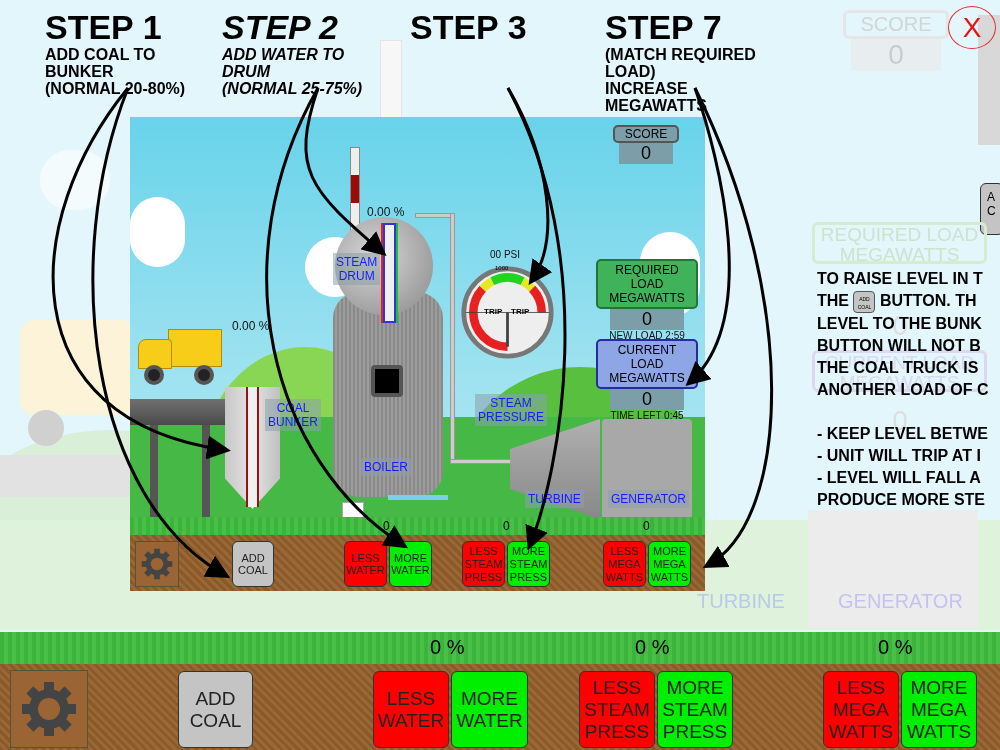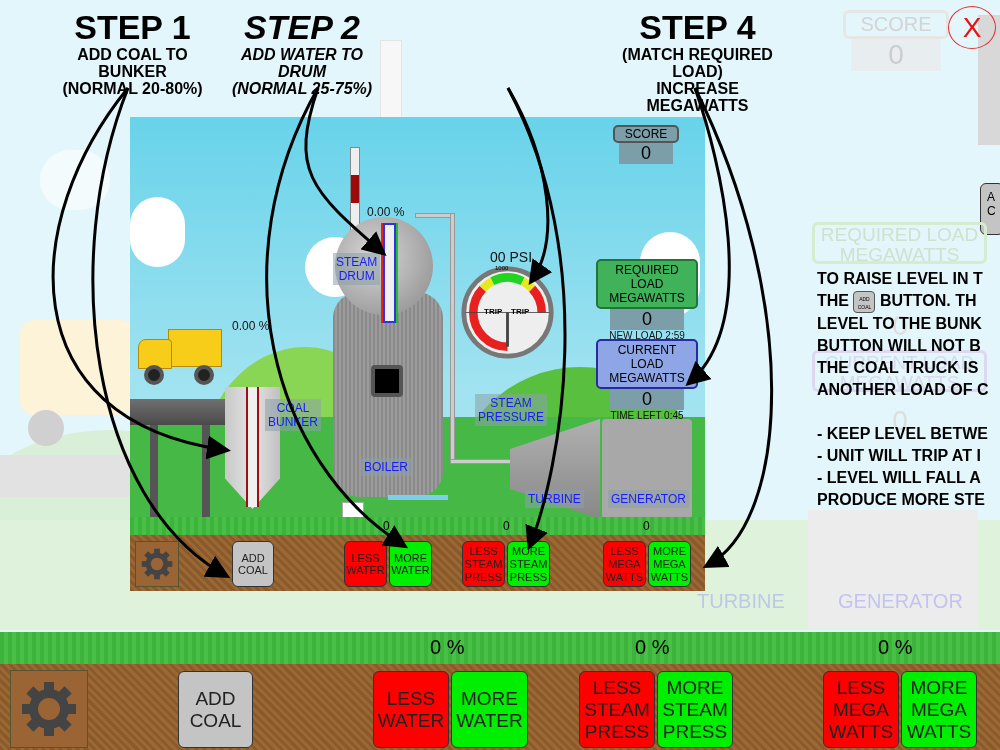--- a/index.html
+++ b/index.html
@@ -7,21 +7,21 @@
     font-family: "Liberation Sans", sans-serif; background: #e3f6fb; }
   .abs { position: absolute; }
 
   
   #bg-layer { position: absolute; left: 0; top: 0; width: 1000px; height: 750px; }
   .bg-hill { position: absolute; border-radius: 50% 50% 0 0; background: #d9efd8; }
   .faded-text { color: rgba(120,120,255,0.35); font-size: 20px; }
   .bg-cloud { position: absolute; background: #f4fbfd; border-radius: 40px; }
 
   
-  .step { position: absolute; text-align: center; color: #000; }
+  .step { position: absolute; text-align: left; color: #000; }
   .step .t { font-size: 34px; font-weight: bold; letter-spacing: 0px; line-height: 38px; }
   .step .s { font-size: 16px; font-weight: bold; line-height: 17px; }
 
   
   #panel { position: absolute; left: 130px; top: 117px; width: 575px; height: 474px;
     background: linear-gradient(#68d3ea 0%, #9fe2f0 55%, #b9ebf4 100%); overflow: hidden; }
   .hill { position: absolute; background: #5fc24a; border-radius: 50% 50% 0 0; }
   .cloud { position: absolute; background: #fff; border-radius: 30px; }
   .lbl { position: absolute; background: rgba(140,160,170,0.55); color: #1a1aff;
     font-size: 12px; text-align: center; line-height: 14px; padding: 2px 3px; }
@@ -134,23 +134,24 @@
   <div class="t">STEP 1</div>
   <div class="s">ADD COAL TO BUNKER</div>
   <div class="s">(NORMAL 20-80%)</div>
 </div>
 <div class="step" style="left:222px;top:8px;width:160px;font-style:italic;">
   <div class="t">STEP 2</div>
   <div class="s">ADD WATER TO DRUM</div>
   <div class="s">(NORMAL 25-75%)</div>
 </div>
 <div class="step" style="left:410px;top:8px;width:200px;">
+  <div class="t">STEP 3</div>
 </div>
 <div class="step" style="left:605px;top:8px;width:185px;">
-  <div class="t">STEP 4</div>
+  <div class="t">STEP 7</div>
   <div class="s">(MATCH REQUIRED LOAD)</div>
   <div class="s">INCREASE MEGAWATTS</div>
 </div>
 
 <div id="close-btn">
     <span>X</span>
   </div>
 
 <div id="panel">
   <div class="cloud" style="left:0;top:80px;width:55px;height:70px;"></div>
@@ -192,21 +193,21 @@
   <div class="abs" style="left:253px;top:106px;width:13px;height:100px;background:#f0f0f0;border:2px solid #3333dd;box-shadow:-2px 0 0 #e0241b,2px 0 0 #16c42a;"></div>
   <div class="pct" style="left:237px;top:88px;">0.00 %</div>
   <div class="lbl" style="left:203px;top:136px;white-space:pre-line;">STEAM
 DRUM</div>
 
   <div class="abs" style="left:285px;top:96px;width:40px;height:5px;background:#ccc;border:1px solid #999;"></div>
   <div class="abs" style="left:320px;top:96px;width:5px;height:250px;background:#ccc;border:1px solid #999;"></div>
   <div class="abs" style="left:320px;top:342px;width:70px;height:5px;background:#ccc;border:1px solid #999;"></div>
   <div class="abs" style="left:258px;top:378px;width:60px;height:5px;background:#7ccfec;"></div>
 
-  <div class="pct" style="left:360px;top:132px;font-size:14px;">00 PSI</div>
+  <div class="pct" style="left:360px;top:132px;font-size:10px;">00 PSI</div>
   <svg class="abs" style="left:330px;top:148px;" width="95" height="95" viewBox="0 0 100 100">
     <circle cx="50" cy="50" r="46" fill="#eee" stroke="#777" stroke-width="5"></circle>
     <path d="M50 86 A36 36 0 0 1 14 50" fill="none" stroke="#e82020" stroke-width="9"></path>
     <path d="M14 50 A36 36 0 0 1 24 25" fill="none" stroke="#e82020" stroke-width="9"></path>
     <path d="M24 25 A36 36 0 0 1 34 17" fill="none" stroke="#e8e820" stroke-width="9"></path>
     <path d="M34 17 A36 36 0 0 1 66 17" fill="none" stroke="#20d420" stroke-width="9"></path>
     <path d="M66 17 A36 36 0 0 1 76 25" fill="none" stroke="#e8e820" stroke-width="9"></path>
     <path d="M76 25 A36 36 0 0 1 86 50" fill="none" stroke="#e82020" stroke-width="9"></path>
     <line x1="50" y1="50" x2="50" y2="86" stroke="#444" stroke-width="3"></line>
     <line x1="6" y1="50" x2="94" y2="50" stroke="#333" stroke-width="0.8"></line>

